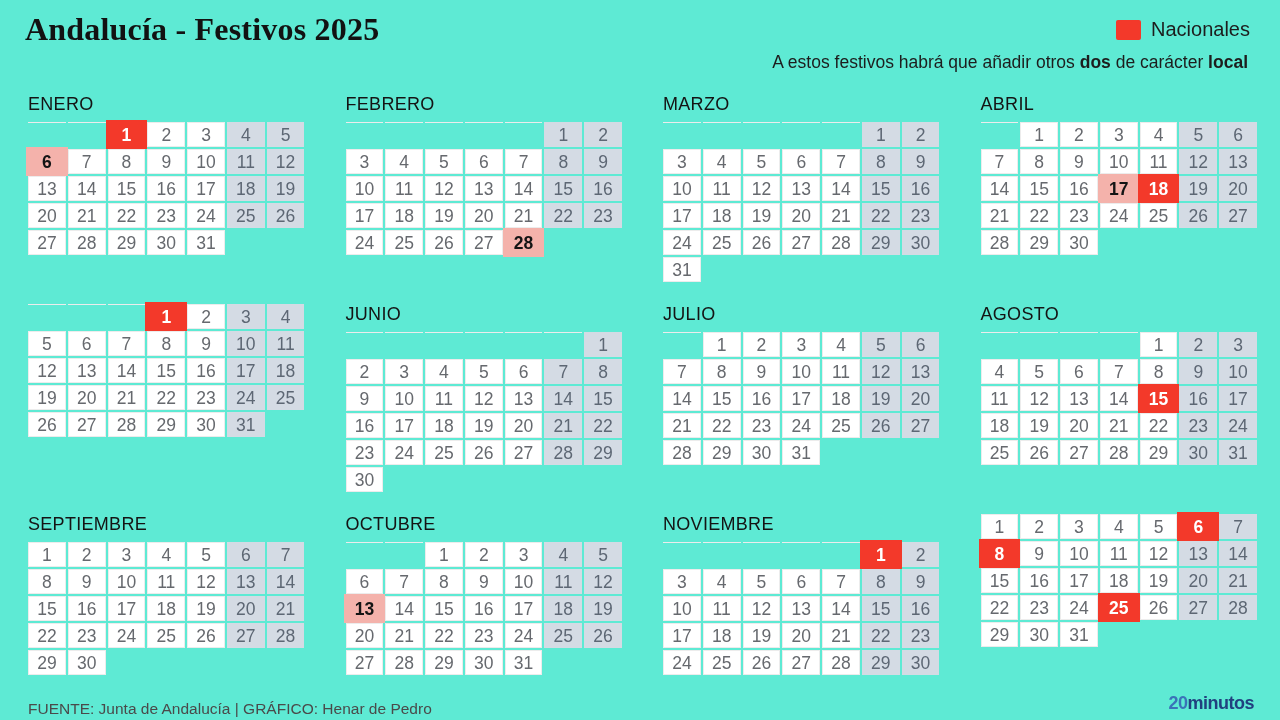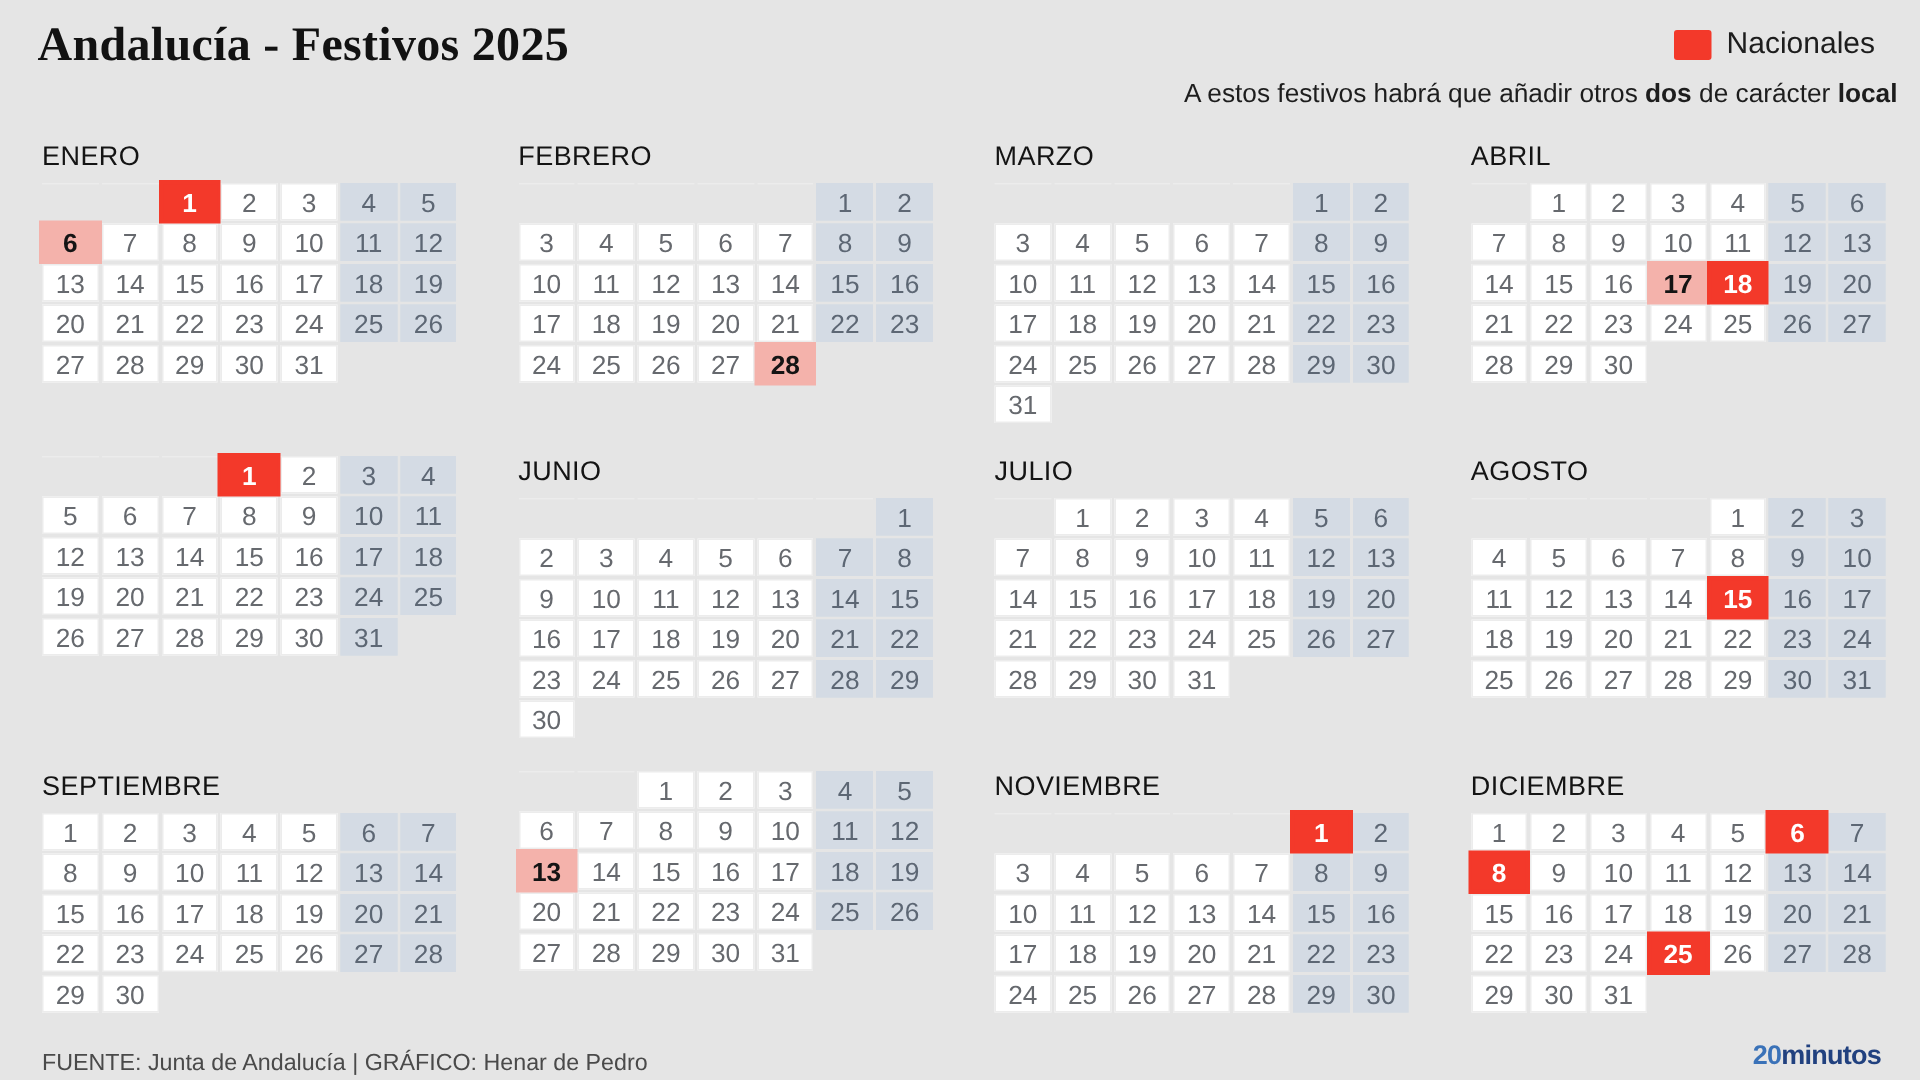--- a/index.html
+++ b/index.html
@@ -1,28 +1,28 @@
 <!DOCTYPE html>
 <html style="--nat: #f3392a; --reg: #f4b2ab; --wkd: #d4dbe4; --logo1: #3a72b8; --logo2: #21417f;"><head>
 <meta charset="utf-8">
 <style>
   * { margin:0; padding:0; box-sizing:border-box; }
   html,body { width:1280px; height:720px; background:#ffffff; overflow:hidden;
     font-family:"Liberation Sans","DejaVu Sans",sans-serif; }
-  #canvas { position:relative; width:1280px; height:720px; background:#e5e5e5; }
+  #canvas { position:relative; width:1280px; height:720px; background:#5eead4; }
 
   
   .page-title { position:absolute; left:25px; top:11px;
     font-family:"Liberation Serif","DejaVu Serif",serif; font-weight:700;
     font-size:32px; color:#121212; letter-spacing:0.2px; }
   .legend { position:absolute; top:18px; right:30px; display:flex; gap:34px; align-items:center; }
   .legend-item { display:flex; align-items:center; gap:10px; }
   .swatch { width:25px; height:20px; border-radius:2px; display:inline-block; }
   .legend-label { font-size:20px; color:#1d1d1d; }
-  .note { position:absolute; top:52px; right:15px; font-size:17.5px; color:#1d1d1d; }
+  .note { position:absolute; top:52px; right:32px; font-size:17.5px; color:#1d1d1d; }
   .note b { font-weight:700; }
 
   
   .months-grid { position:absolute; left:28px; top:94px; width:1229px;
     display:grid; grid-template-columns:repeat(4, 1fr); column-gap:41px;
     grid-template-rows:210px 210px auto; align-items:start; }
   .month-title { font-size:18px; font-weight:500; color:#141414; letter-spacing:0.3px;
     margin-bottom:7px; }
   .weeks { display:grid; grid-template-columns:repeat(7, 1fr); gap:2px; }
   .day { height:25px; line-height:25px; text-align:center; font-size:17.5px;
@@ -427,20 +427,21 @@
           <div class="day">29</div>
           <div class="day">30</div>
           <div class="day void"></div>
           <div class="day void"></div>
           <div class="day void"></div>
           <div class="day void"></div>
           <div class="day void"></div>
         </div>
       </section>
       <section class="month">
+        <h2 class="month-title">OCTUBRE</h2>
         <div class="weeks">
           <div class="day lead"></div>
           <div class="day lead"></div>
           <div class="day">1</div>
           <div class="day">2</div>
           <div class="day">3</div>
           <div class="day wkd">4</div>
           <div class="day wkd">5</div>
           <div class="day">6</div>
           <div class="day">7</div>
@@ -506,21 +507,20 @@
           <div class="day">24</div>
           <div class="day">25</div>
           <div class="day">26</div>
           <div class="day">27</div>
           <div class="day">28</div>
           <div class="day wkd">29</div>
           <div class="day wkd">30</div>
         </div>
       </section>
       <section class="month">
-        <h2 class="month-title">DICIEMBRE</h2>
         <div class="weeks">
           <div class="day">1</div>
           <div class="day">2</div>
           <div class="day">3</div>
           <div class="day">4</div>
           <div class="day">5</div>
           <div class="day nat">6</div>
           <div class="day wkd">7</div>
           <div class="day nat">8</div>
           <div class="day">9</div>

